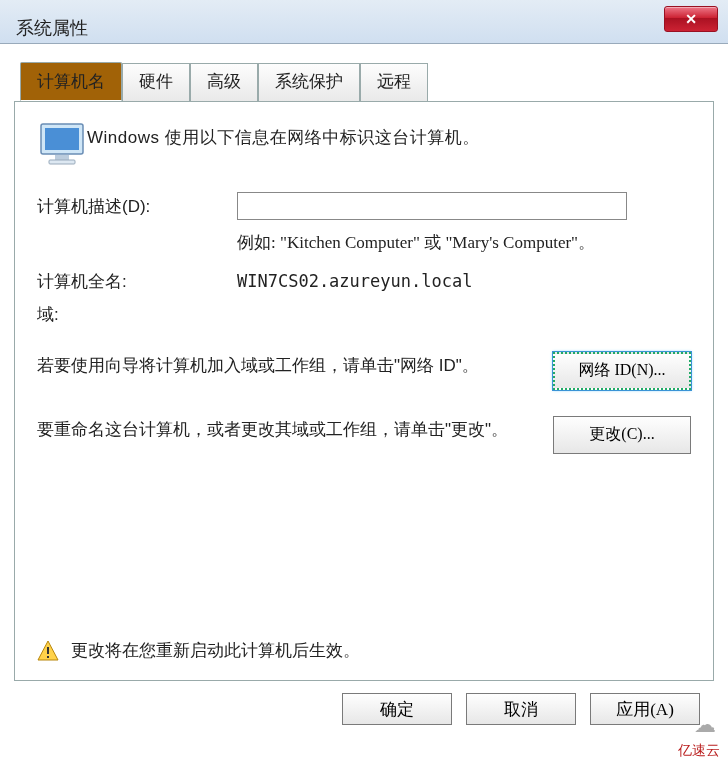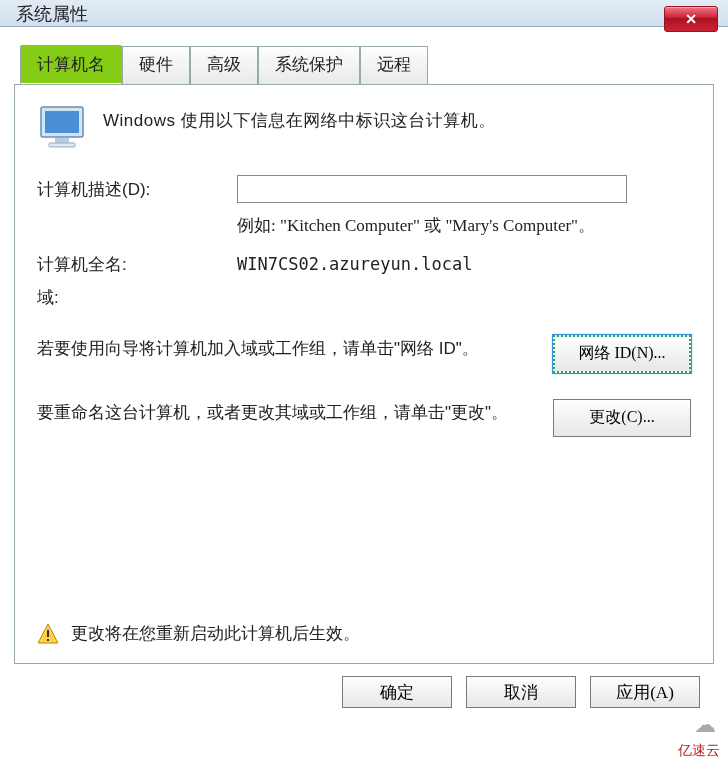--- a/index.html
+++ b/index.html
@@ -1,33 +1,33 @@
 <!DOCTYPE html>
 <html><head>
 <meta charset="utf-8">
 <style>
 * { box-sizing: border-box; margin: 0; padding: 0; }
 body { font-family: "Microsoft YaHei", SimSun, Tahoma, sans-serif; background: #fff; width: 728px; height: 768px; position: relative; overflow: hidden; }
 
 .window { width: 728px; }
 
-.titlebar { height: 27px; background: linear-gradient(#e3ecf5, #d0dff0); border-bottom: 1px solid #9ab; display: flex; align-items: flex-end; padding: 12px 10px 0 16px; position: relative; }
+.titlebar { height: 44px; background: linear-gradient(#e3ecf5, #d0dff0); border-bottom: 1px solid #9ab; display: flex; align-items: center; padding: 12px 10px 0 16px; position: relative; }
 .titlebar .title { font-size: 18px; color: #222; }
 .close-btn { position: absolute; right: 10px; top: 6px; width: 54px; height: 26px; background: linear-gradient(#e78, #c23 45%, #a12 46%, #c23); border: 1px solid #912; border-radius: 3px; display: flex; align-items: center; justify-content: center; color: #fff; font-weight: bold; font-size: 14px; box-shadow: inset 0 1px 0 rgba(255,255,255,.4); cursor: pointer; }
 
 .client { background: #fff; padding: 18px 14px 8px 14px; }
 
 .tabs { display: flex; position: relative; margin-left: 6px; }
 .tab { padding: 6px 16px 7px 16px; border: 1px solid #9aa; background: linear-gradient(#fdfdfd,#e9e9e9); font-size: 17px; color: #222; margin-right: 0; position: relative; top: 1px; cursor: pointer; }
-.tab.active { background: #84cc16; border-bottom: 1px solid #fff; z-index: 2; padding-top: 7px; top: 0; border-top-left-radius: 2px; border-top-right-radius: 2px; }
+.tab.active { background: #a16207; border-bottom: 1px solid #fff; z-index: 2; padding-top: 7px; top: 0; border-top-left-radius: 2px; border-top-right-radius: 2px; }
 .tab:not(.active) { border-left: 1px solid #9aa; }
 
 .panel { border: 1px solid #9aa; background: #fff; padding: 20px 22px 60px 22px; min-height: 580px; position: relative; }
 
-.row1 { display: flex; align-items: flex-start; gap: 16px; margin-bottom: 22px; }
+.row1 { display: flex; align-items: flex-start; margin-bottom: 22px; }
 .monitor-icon { width: 50px; height: 48px; flex-shrink: 0; }
 .intro { font-size: 17px; color: #222; padding-top: 4px; letter-spacing: 0.5px; }
 
 .form-row { display: flex; align-items: center; margin-bottom: 10px; }
 .lbl { width: 200px; font-size: 17px; color: #222; }
 .val { flex: 1; font-size: 17px; color: #222; font-family: SimSun, monospace; }
 .txtbox { width: 390px; height: 28px; border: 1px solid #888; background: #fff; padding: 2px 4px; font-size: 16px; }
 .hint { font-size: 17px; color: #222; margin-left: 200px; margin-top: 6px; margin-bottom: 14px; line-height: 1.5; font-family: SimSun, serif; }
 
 .action-row { display: flex; align-items: flex-start; margin-top: 26px; gap: 18px; }

